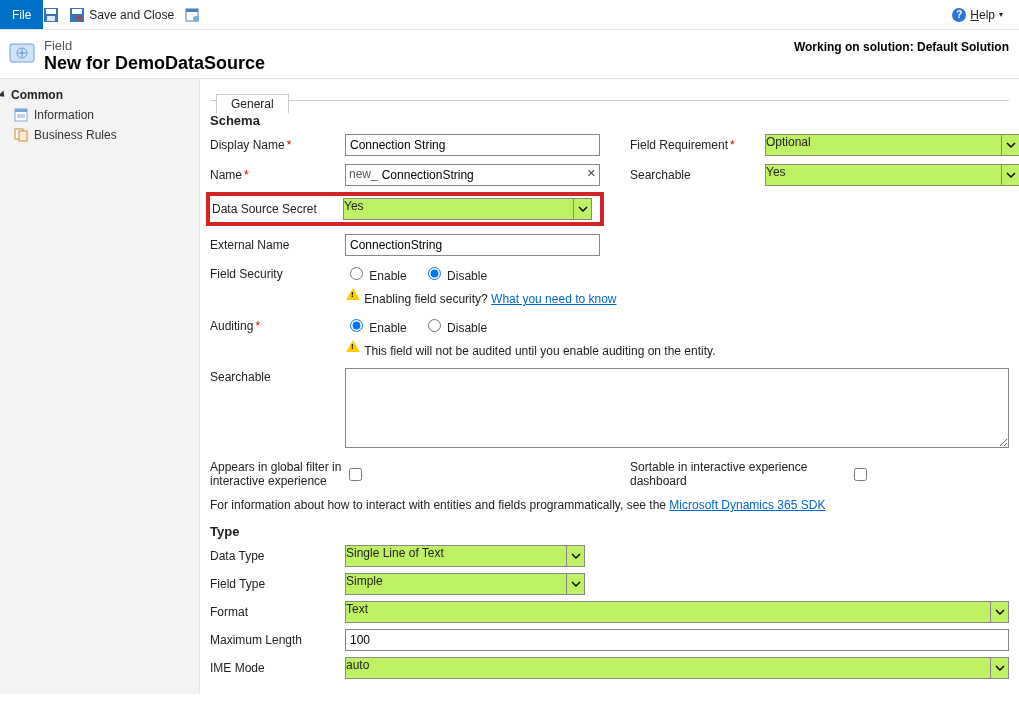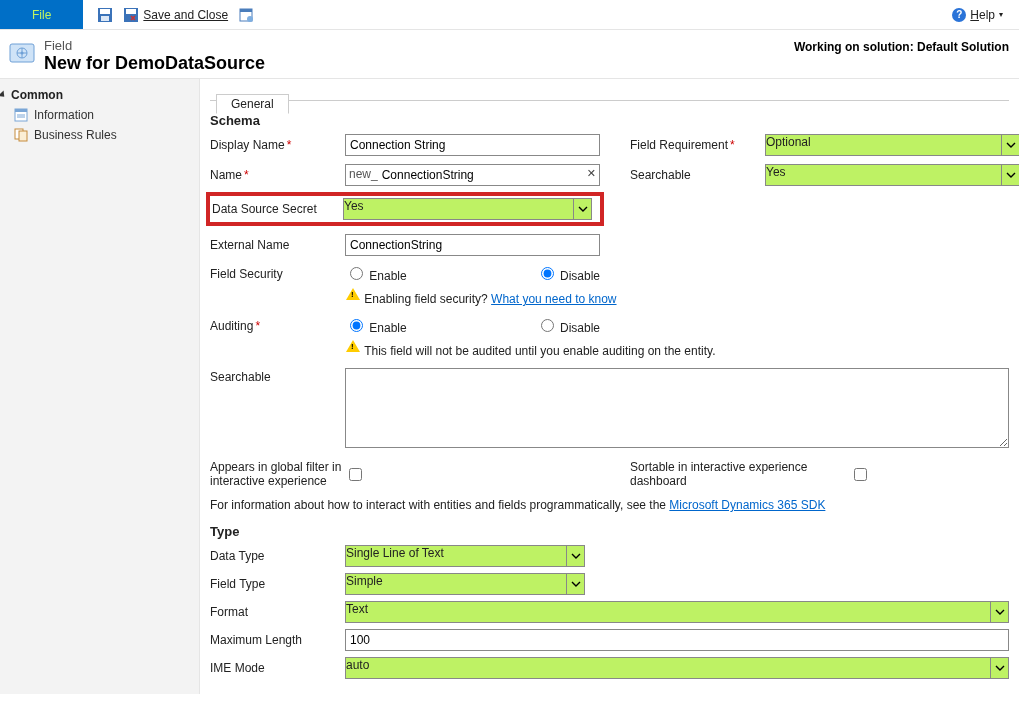--- a/index.html
+++ b/index.html
@@ -14,27 +14,27 @@
   
   .toolbar {
     height: 30px;
     display: flex;
     align-items: stretch;
     border-bottom: 1px solid #e5e5e5;
     background: #fff;
   }
   .file-tab {
     background: #006fc7;
-    color: #bef264;
-    padding: 0 32px;
+    color: #ffffff;
+    padding: 0 12px;
     display: flex;
     align-items: center;
     font-size: 12px;
   }
-  .tb-group { display: flex; align-items: center; padding-left: 14px; gap: 10px; text-decoration: underline; }
+  .tb-group { display: flex; align-items: center; padding-left: 0; gap: 10px; }
   .tb-btn { display: flex; align-items: center; gap: 4px; cursor: pointer; }
   .tb-btn span.lbl { font-size: 12px; }
   .ico {
     width: 16px; height: 16px; display: inline-block;
     vertical-align: middle;
   }
   .help-zone { margin-left: auto; display: flex; align-items: center; padding-right: 16px; gap: 4px; cursor: pointer; font-size: 12px;}
   .help-zone .underline { text-decoration: underline; }
   .caret-down { font-size: 8px; }
 
@@ -120,21 +120,21 @@
   .sel-look {
     width:100%; height:22px; border:1px solid #888;
     display:flex; align-items:flex-start; padding:0 0 0 0;
     background:#bef264; position:relative;
   }
   .sel-look .caret-btn {
     position:absolute; right:0; top:0; bottom:0; width:18px;
     border-left:1px solid #888;
     display:flex;align-items:center;justify-content:center;
   }
-  .radio-row { display:flex; align-items:center; gap:16px; font-size:12px;justify-content:space-between;}
+  .radio-row { display:flex; align-items:center; gap:16px; font-size:12px;}
   .red-box { border:4px solid #d12525; padding:2px; margin:0 -4px; }
   .red-box .row-in { display:grid; grid-template-columns: 131px 253px; align-items:center;}
 
   .two-col-wide {
     display:grid;
     grid-template-columns: 135px 255px 30px 220px 40px;
     align-items:center; row-gap: 8px;
   }
 
   .description-box {

